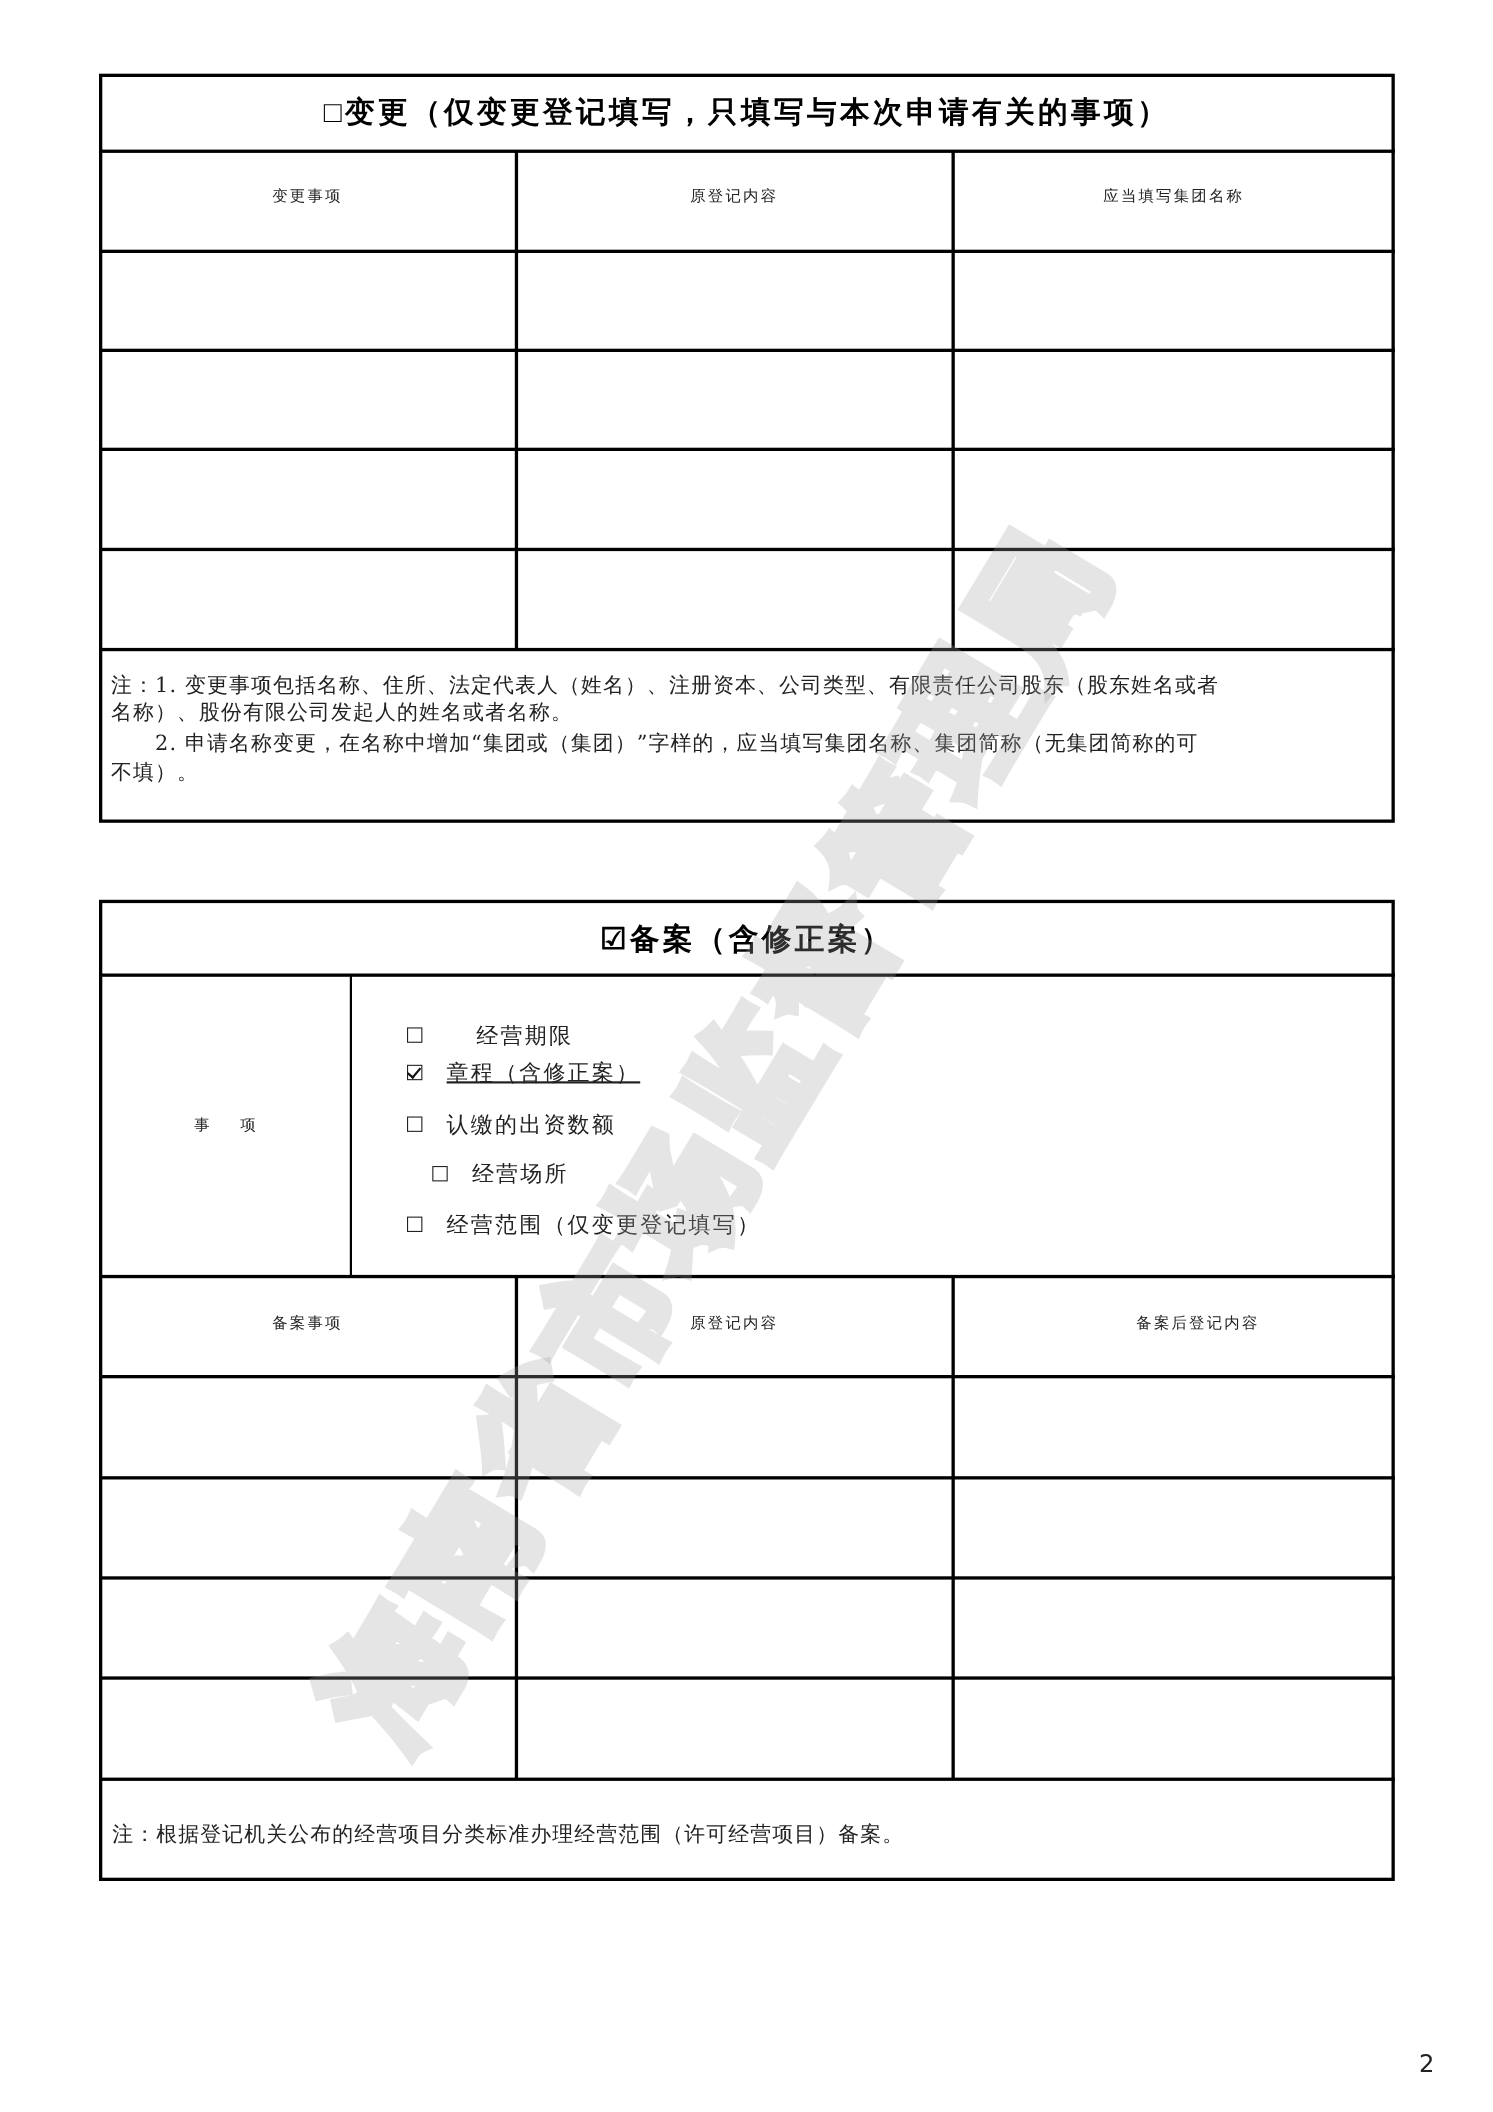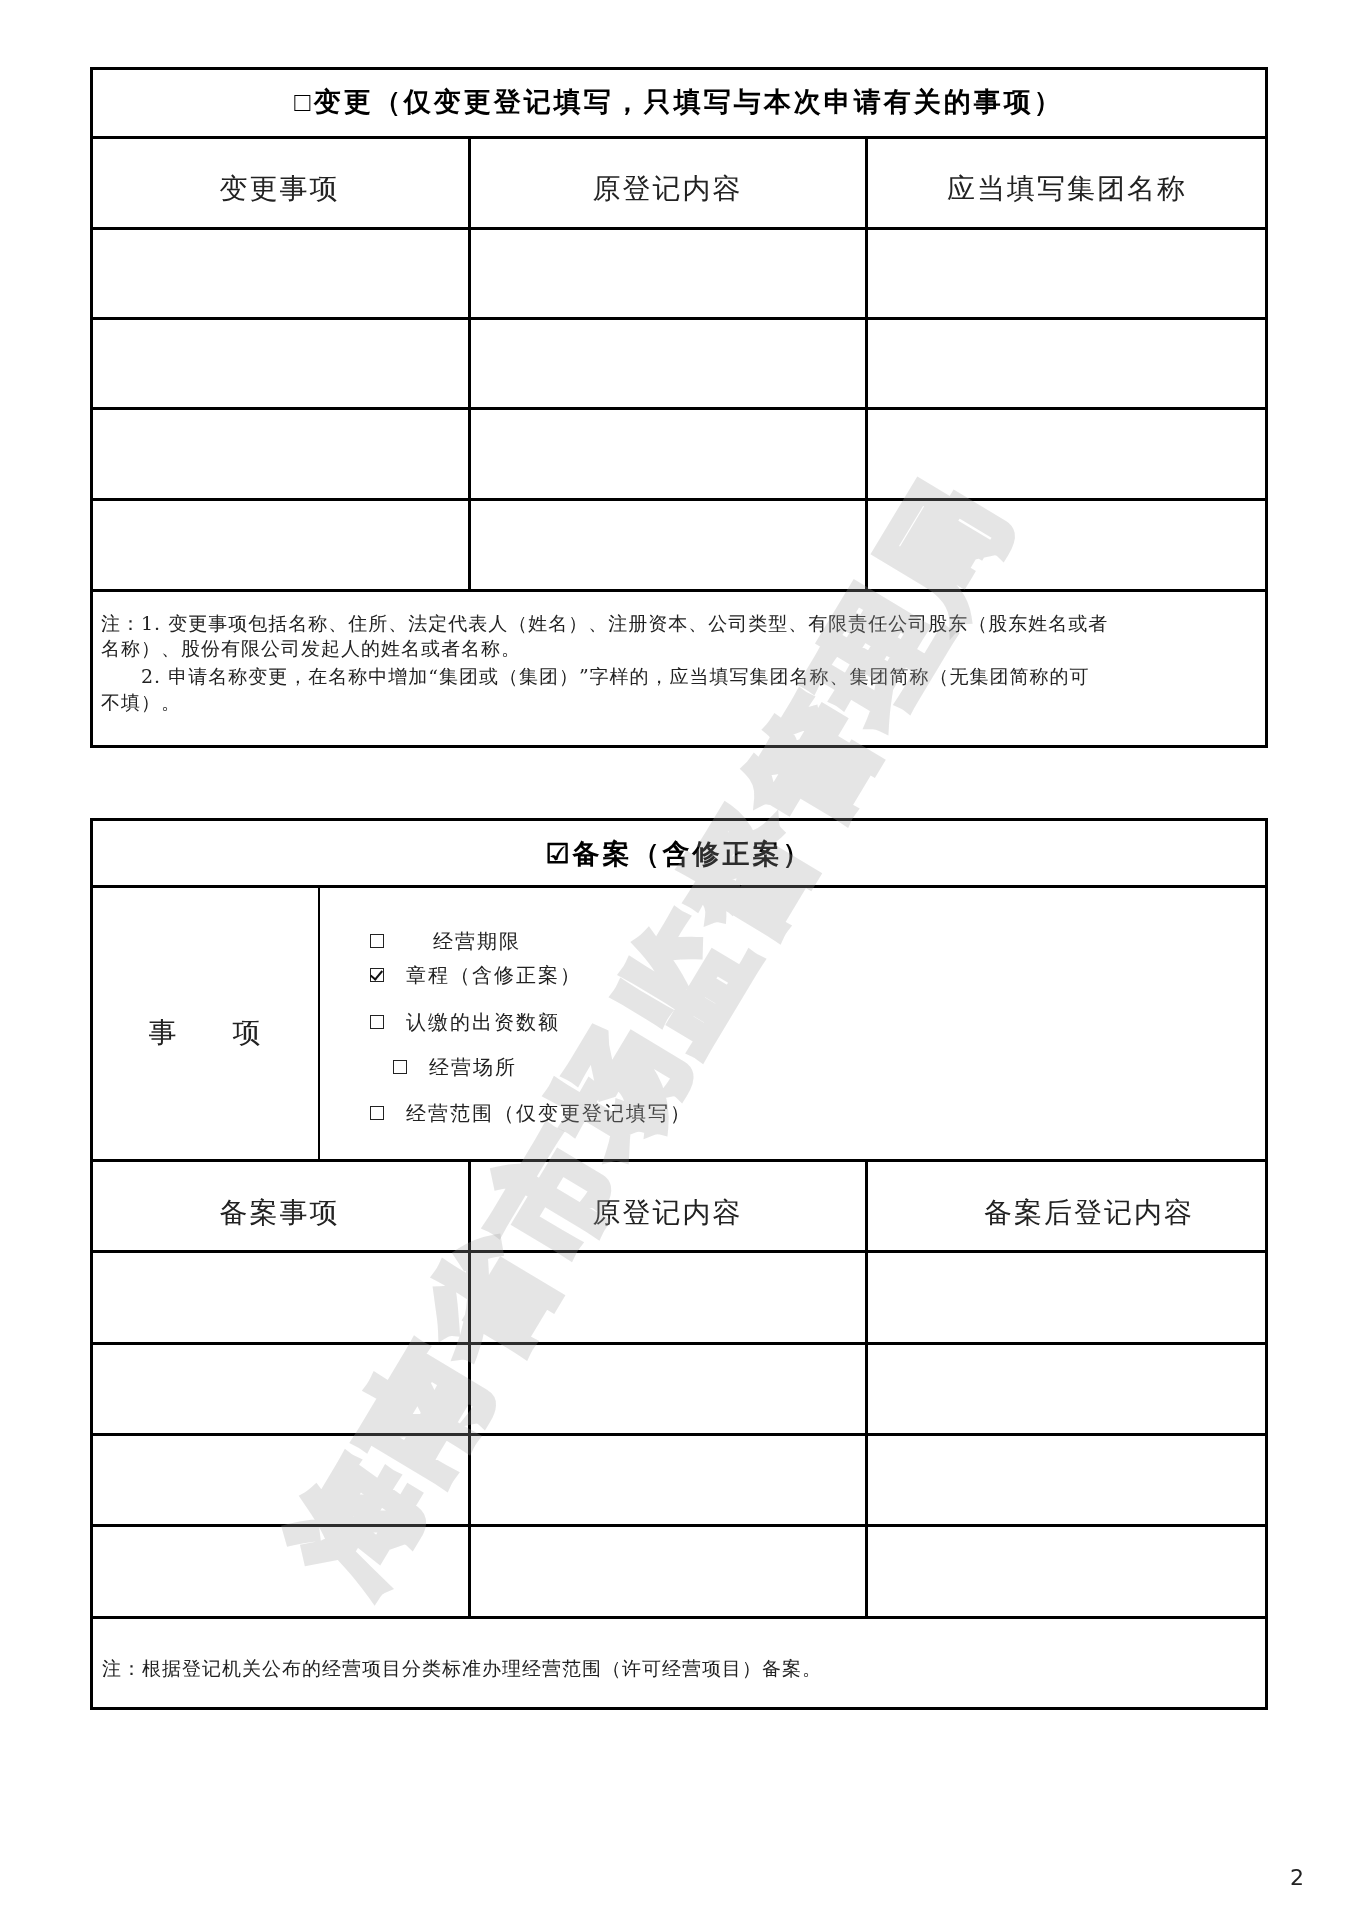--- a/index.html
+++ b/index.html
@@ -12,21 +12,21 @@
   .hline { position: absolute; height: 3px; background: #000; }
   .vline { position: absolute; width: 3px; background: #000; }
   .frame { position: absolute; border: 3px solid #000; box-sizing: border-box; }
   .title {
     position: absolute; left: 90px; width: 1178px; text-align: center;
     font-family: Liberation Sans, sans-serif;
     font-weight: bold; font-size: 27px; letter-spacing: 3px; color: #000;
     white-space: nowrap;
   }
   .hdr {
-    position: absolute; text-align: center; font-size: 28px; letter-spacing: 2px;
+    position: absolute; text-align: center; font-size: 14px; letter-spacing: 2px;
     color: #222; white-space: nowrap;
   }
   .note {
     position: absolute; font-size: 19px; line-height: 26px; color: #222;
     white-space: nowrap; letter-spacing: 1px;
   }
   .check-item {
     position: absolute; left: 370px; height: 30px; display: flex; align-items: center;
     font-size: 20px; color: #222; letter-spacing: 2px; white-space: nowrap;
   }
@@ -99,21 +99,21 @@
   <div class="title" style="top:836px;">☑备案（含修正案）</div>
   <div class="hline" style="left:90px; width:1178px; top:885px;"></div>
 
   <div class="hdr" style="left:90px; width:229px; top:1014px; letter-spacing:0;">事　　项</div>
   <div class="abs" style="left:318px; top:886px; width:2px; height:274px; background:#000;"></div>
 
   <div class="check-item" style="top:926px;gap:27px;">
     <span class="box"></span>
     <span>经营期限</span>
   </div>
-  <div class="check-item" style="top:960px;">
+  <div class="check-item" style="top:960px;text-decoration:underline;">
     <span class="box checked"></span>
     <span>章程（含修正案）</span>
   </div>
   <div class="check-item" style="top:1007px;">
     <span class="box"></span>
     <span>认缴的出资数额</span>
   </div>
   <div class="check-item" style="top:1052px;padding-left:23px;">
     <span class="box"></span>
     <span>经营场所</span>

